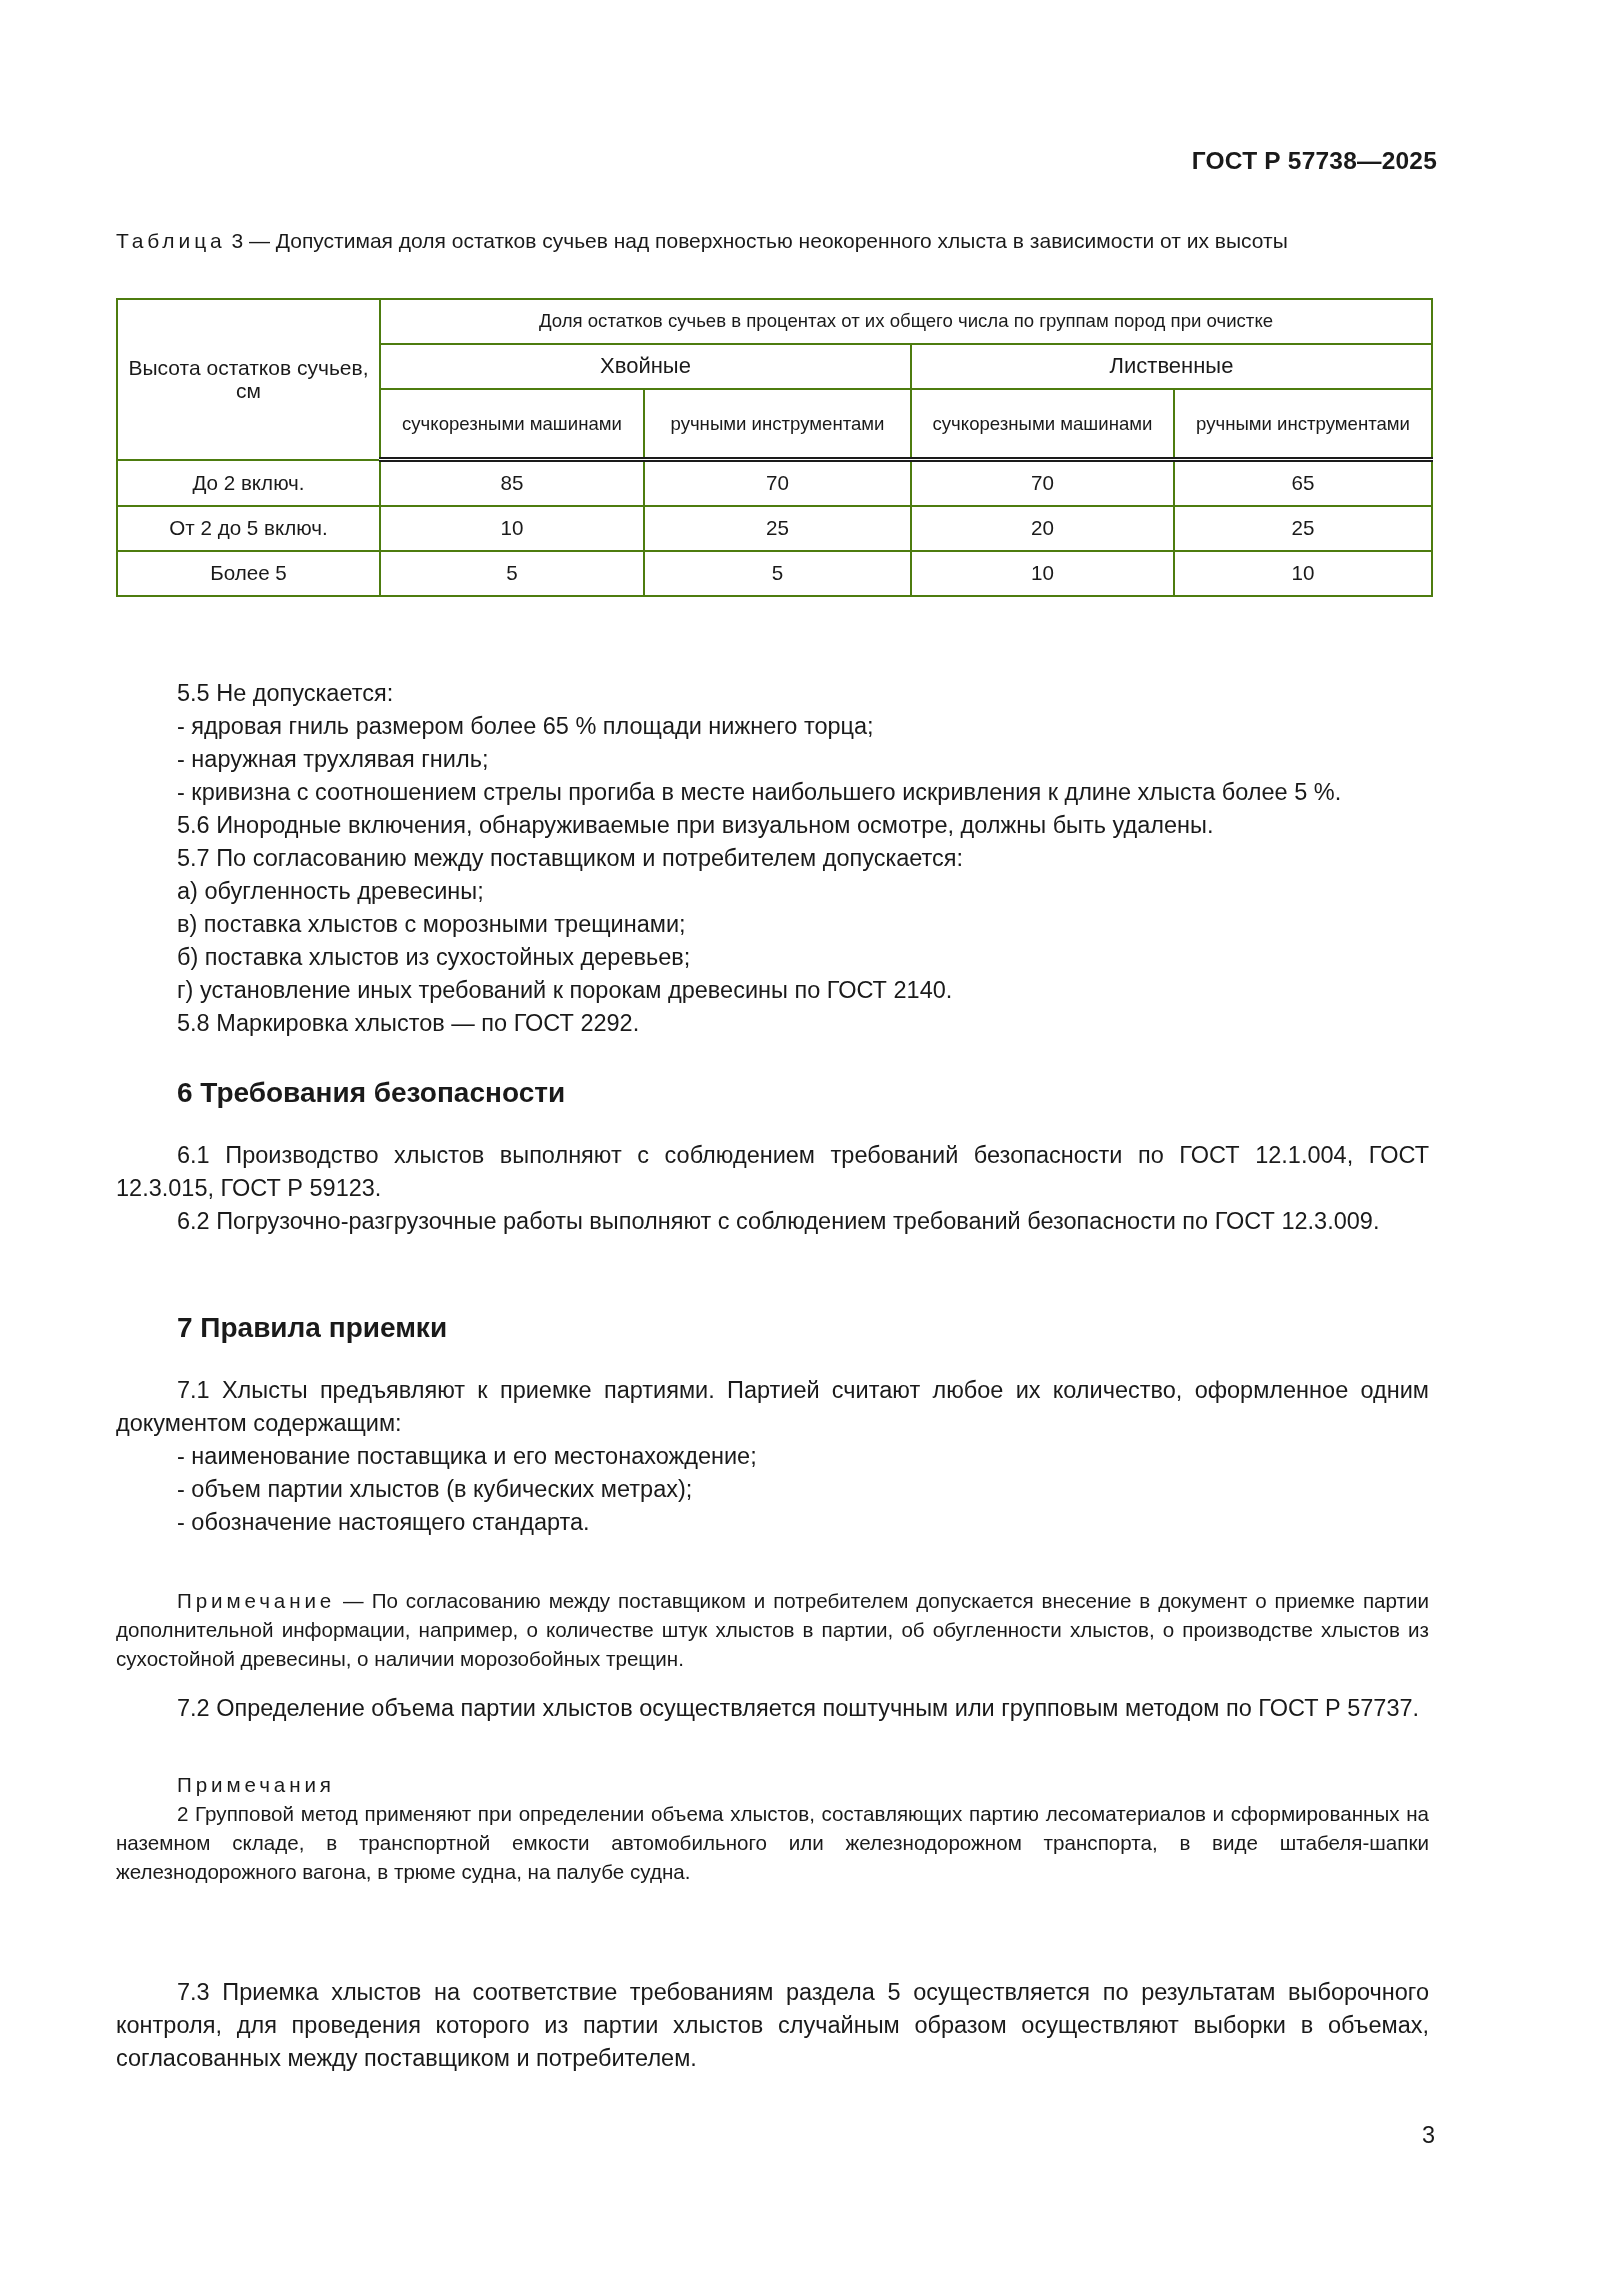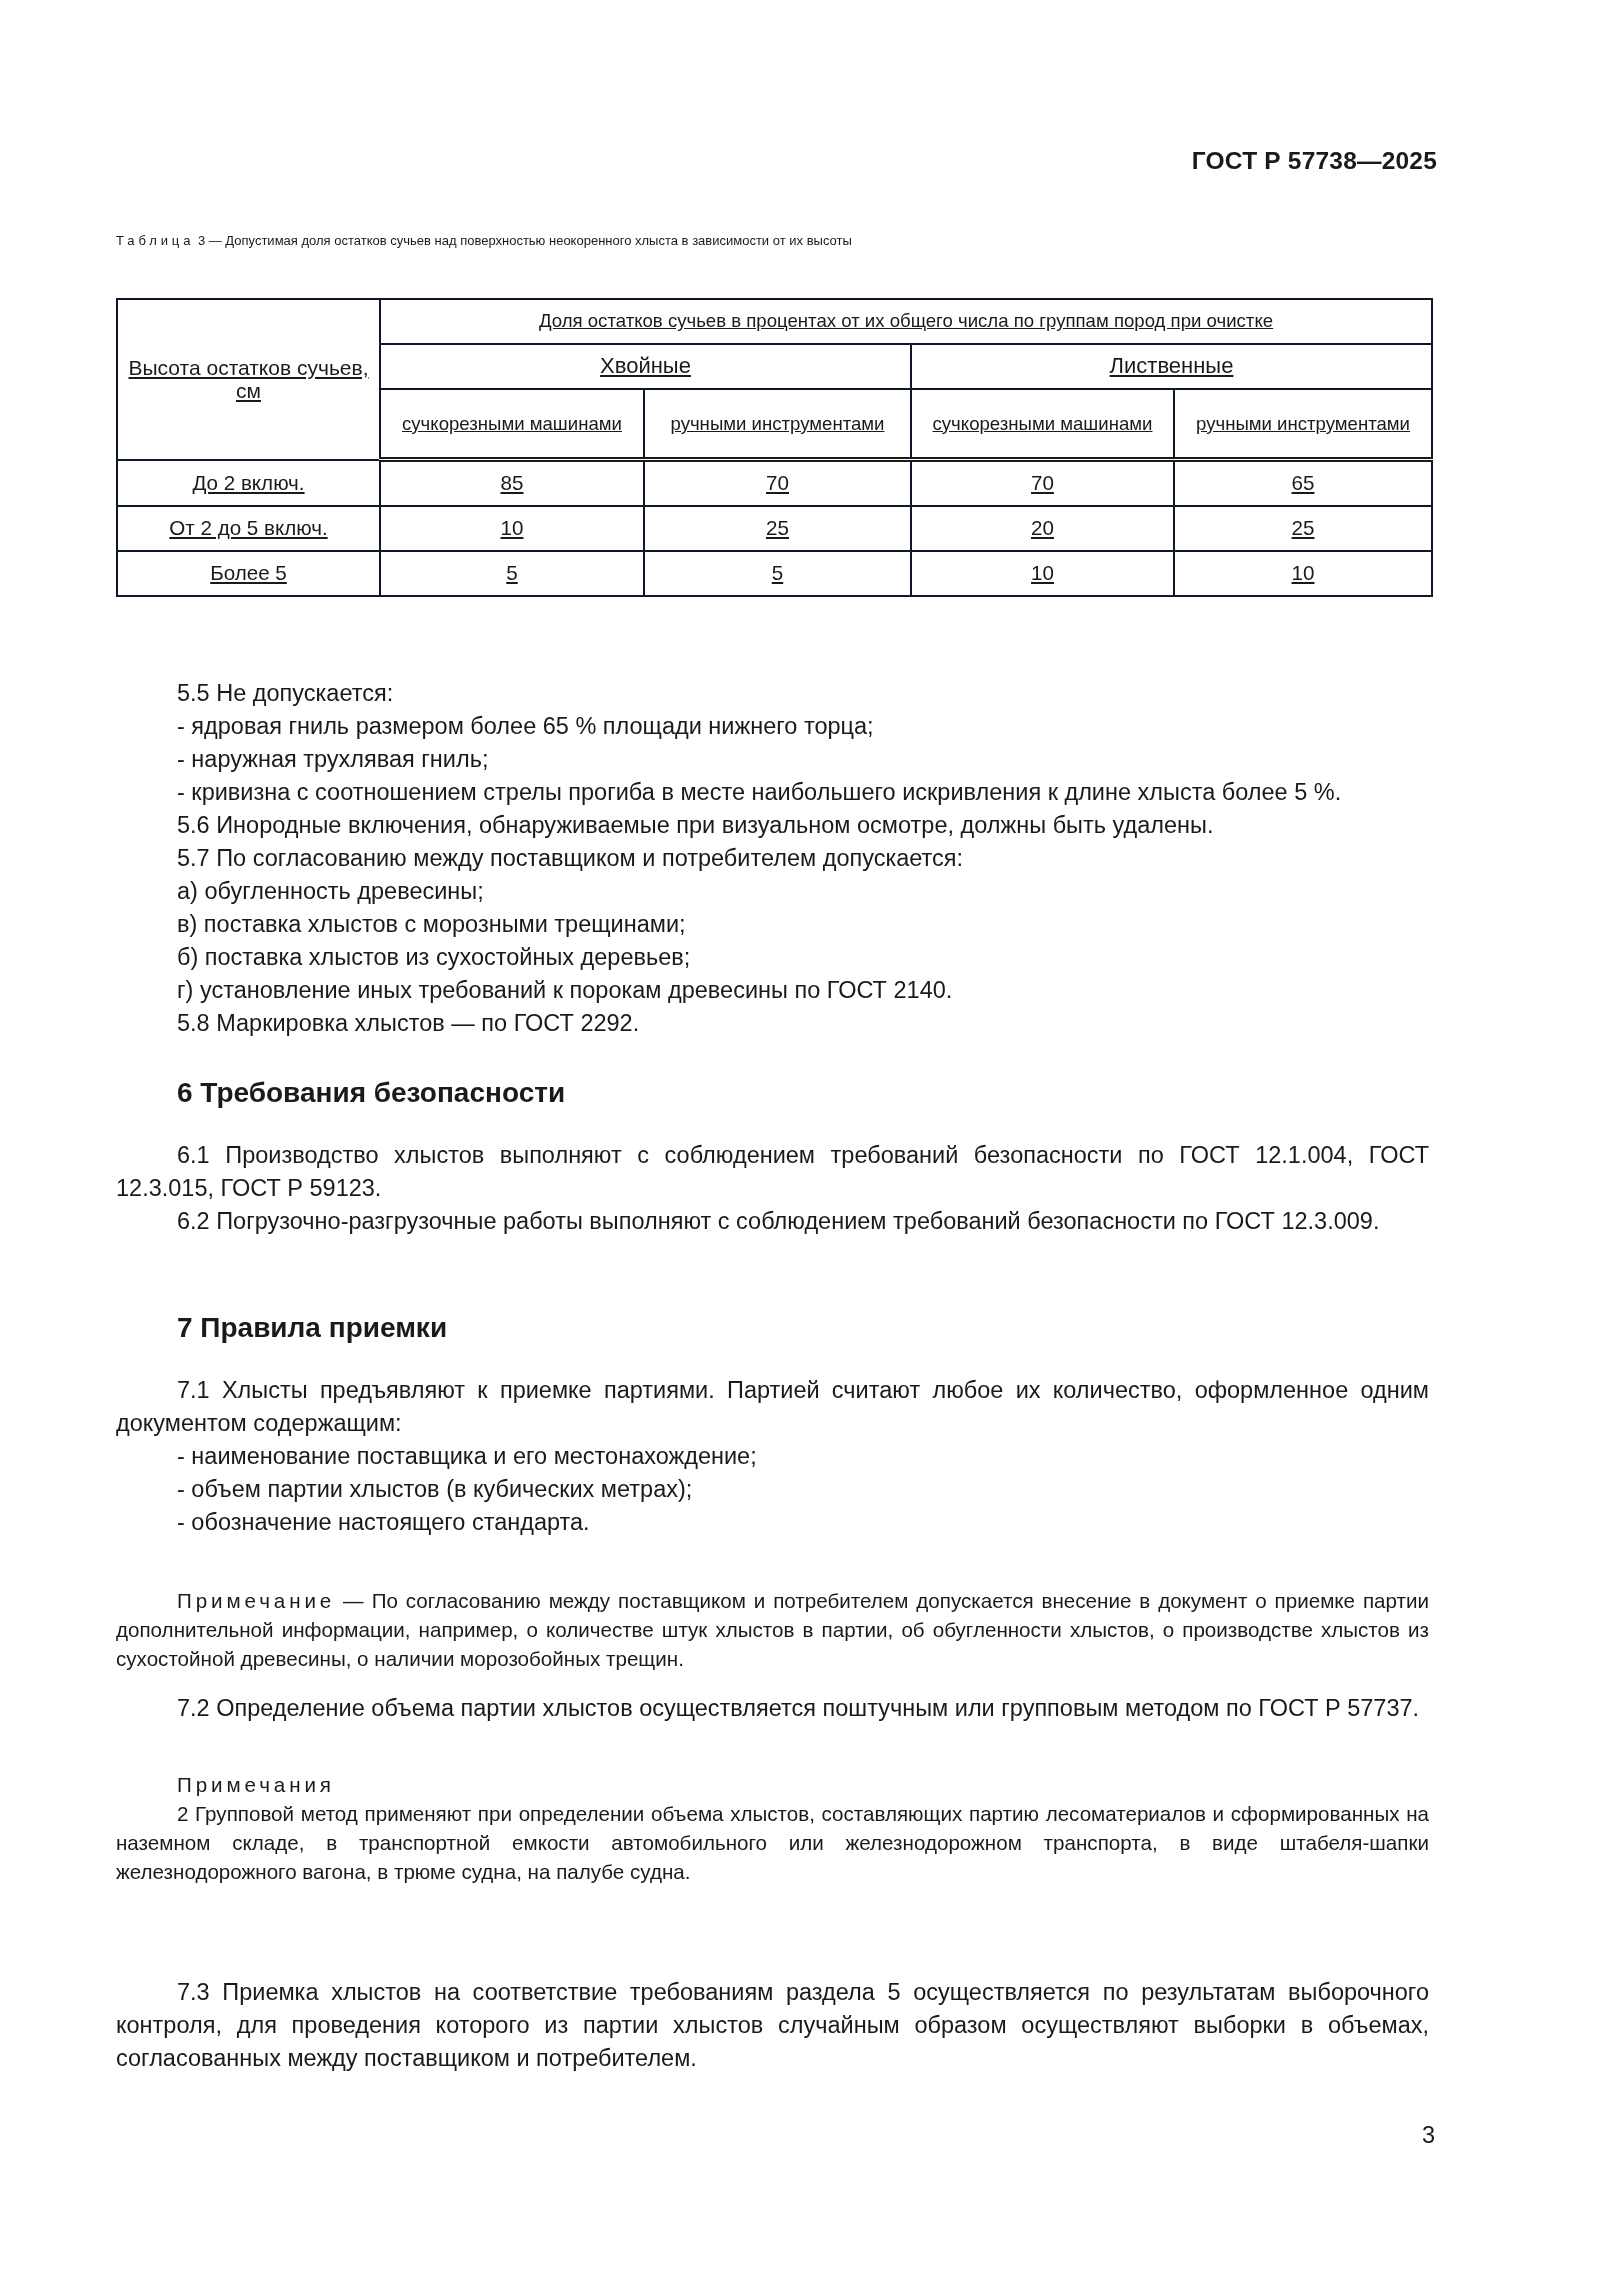--- a/index.html
+++ b/index.html
@@ -7,31 +7,31 @@
     width: 1621px; height: 2293px; position: relative; overflow: hidden;
     font-family: "Liberation Sans", "DejaVu Sans", sans-serif;
     color: #1a1a1a;
   }
   .doc-code {
     position: absolute; top: 147px; right: 184px;
     font-weight: bold; font-size: 24.5px; letter-spacing: 0.2px;
   }
   .table-caption {
     position: absolute; left: 116px; top: 225px; width: 1313px;
-    font-size: 13px; line-height: 32px; text-align: justify;
+    font-size: 21px; line-height: 32px; text-align: justify;
   }
   .spaced { letter-spacing: 3.9px; }
   table.data-table {
     position: absolute; left: 116px; top: 298px;
     width: 1313px; border-collapse: collapse;
     font-size: 20.6px; table-layout: fixed;
   }
   table.data-table td, table.data-table th {
-    border: 2px solid #0f172a; text-align: center; vertical-align: middle;
-    font-weight: normal; padding: 0 5.9px; line-height: 24.5px; text-decoration: underline;
+    border: 2px solid #4d7c0f; text-align: center; vertical-align: middle;
+    font-weight: normal; padding: 0 5.9px; line-height: 24.5px;
   }
   table.data-table th.sub { font-size: 18.6px; line-height: 23.5px; }
   table.data-table th.colhead { font-size: 21px; line-height: 23.5px; }
   tr.h1 th { height: 43px; font-size: 18.6px; }
   tr.h2 th { height: 43px; font-size: 22px; }
   tr.h3 th { height: 67px; }
   tr.h3 th { border-bottom: 5.9px double #1a1a1a; }
   tr.drow td { height: 43px; }
   .body-text {
     position: absolute; left: 116px; width: 1313px;

